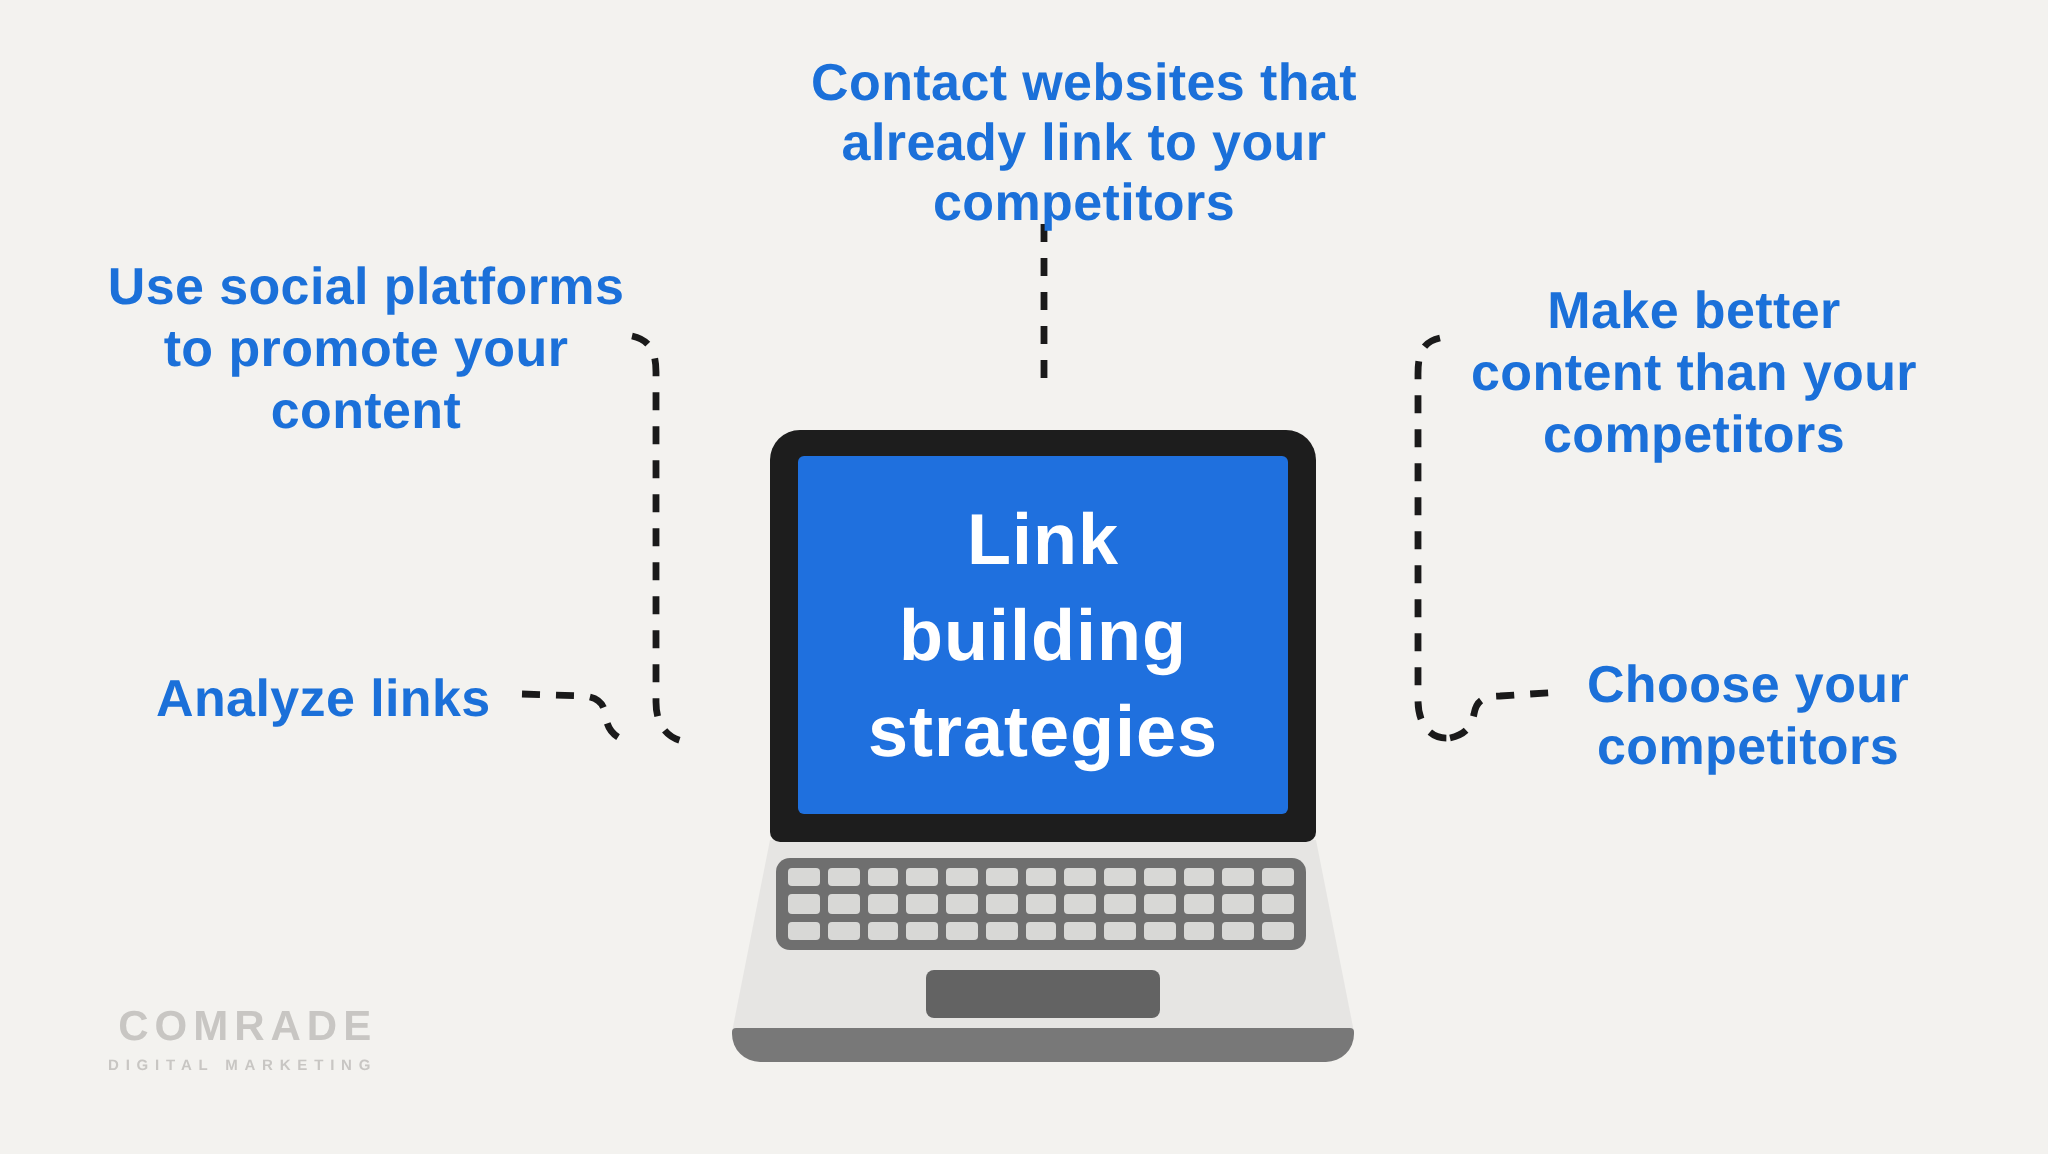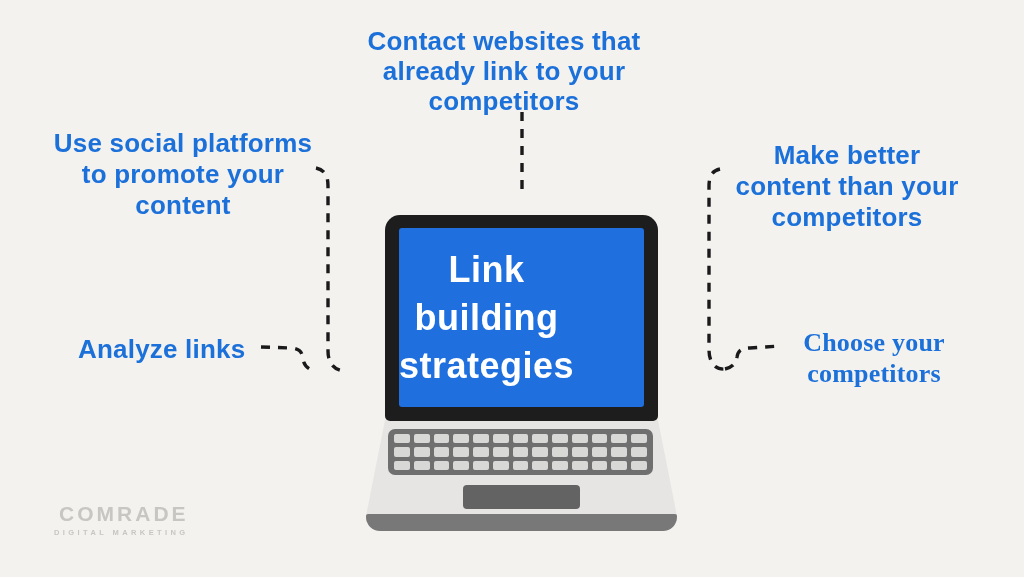--- a/index.html
+++ b/index.html
@@ -20,25 +20,25 @@
   .callout {
     position: absolute;
     color: #1b70d9;
     font-weight: 700;
     font-size: 26px;
     line-height: 30px;
     text-align: center;
     white-space: pre-line;
     letter-spacing: 0.2px;
   }
-  .callout-top        { left: 344px; top: 26px;  width: 320px; }
+  .callout-top        { left: 382px; top: 26px;  width: 320px; }
   .callout-left-top   { left: 33px;  top: 128px; width: 300px; line-height: 31px; }
   .callout-analyze    { left: 78px;  top: 334px; width: 180px; text-align: left; white-space: nowrap; }
   .callout-right-top  { left: 697px; top: 140px; width: 300px; line-height: 31px; }
-  .callout-right-bot  { left: 774px; top: 327px; width: 200px; line-height: 31px; font-family: Liberation Serif, serif; }
+  .callout-right-bot  { left: 774px; top: 327px; width: 200px; line-height: 31px; }
 
   
   .connector-layer {
     position: absolute;
     left: 0; top: 0;
     width: 1024px; height: 577px;
     pointer-events: none;
   }
   .connector-layer path {
     fill: none;
@@ -56,21 +56,21 @@
     border-radius: 15px 15px 5px 5px;
   }
   .laptop-screen {
     position: absolute;
     left: 399px; top: 228px;
     width: 245px; height: 179px;
     background: #1f70de;
     border-radius: 3px;
     display: flex;
     align-items: center;
-    justify-content: flex-start;
+    justify-content: center;
   }
   .screen-title {
     color: #ffffff;
     font-weight: 700;
     font-size: 36px;
     line-height: 48px;
     text-align: center;
     white-space: pre-line;
     letter-spacing: 0.5px;
   }

